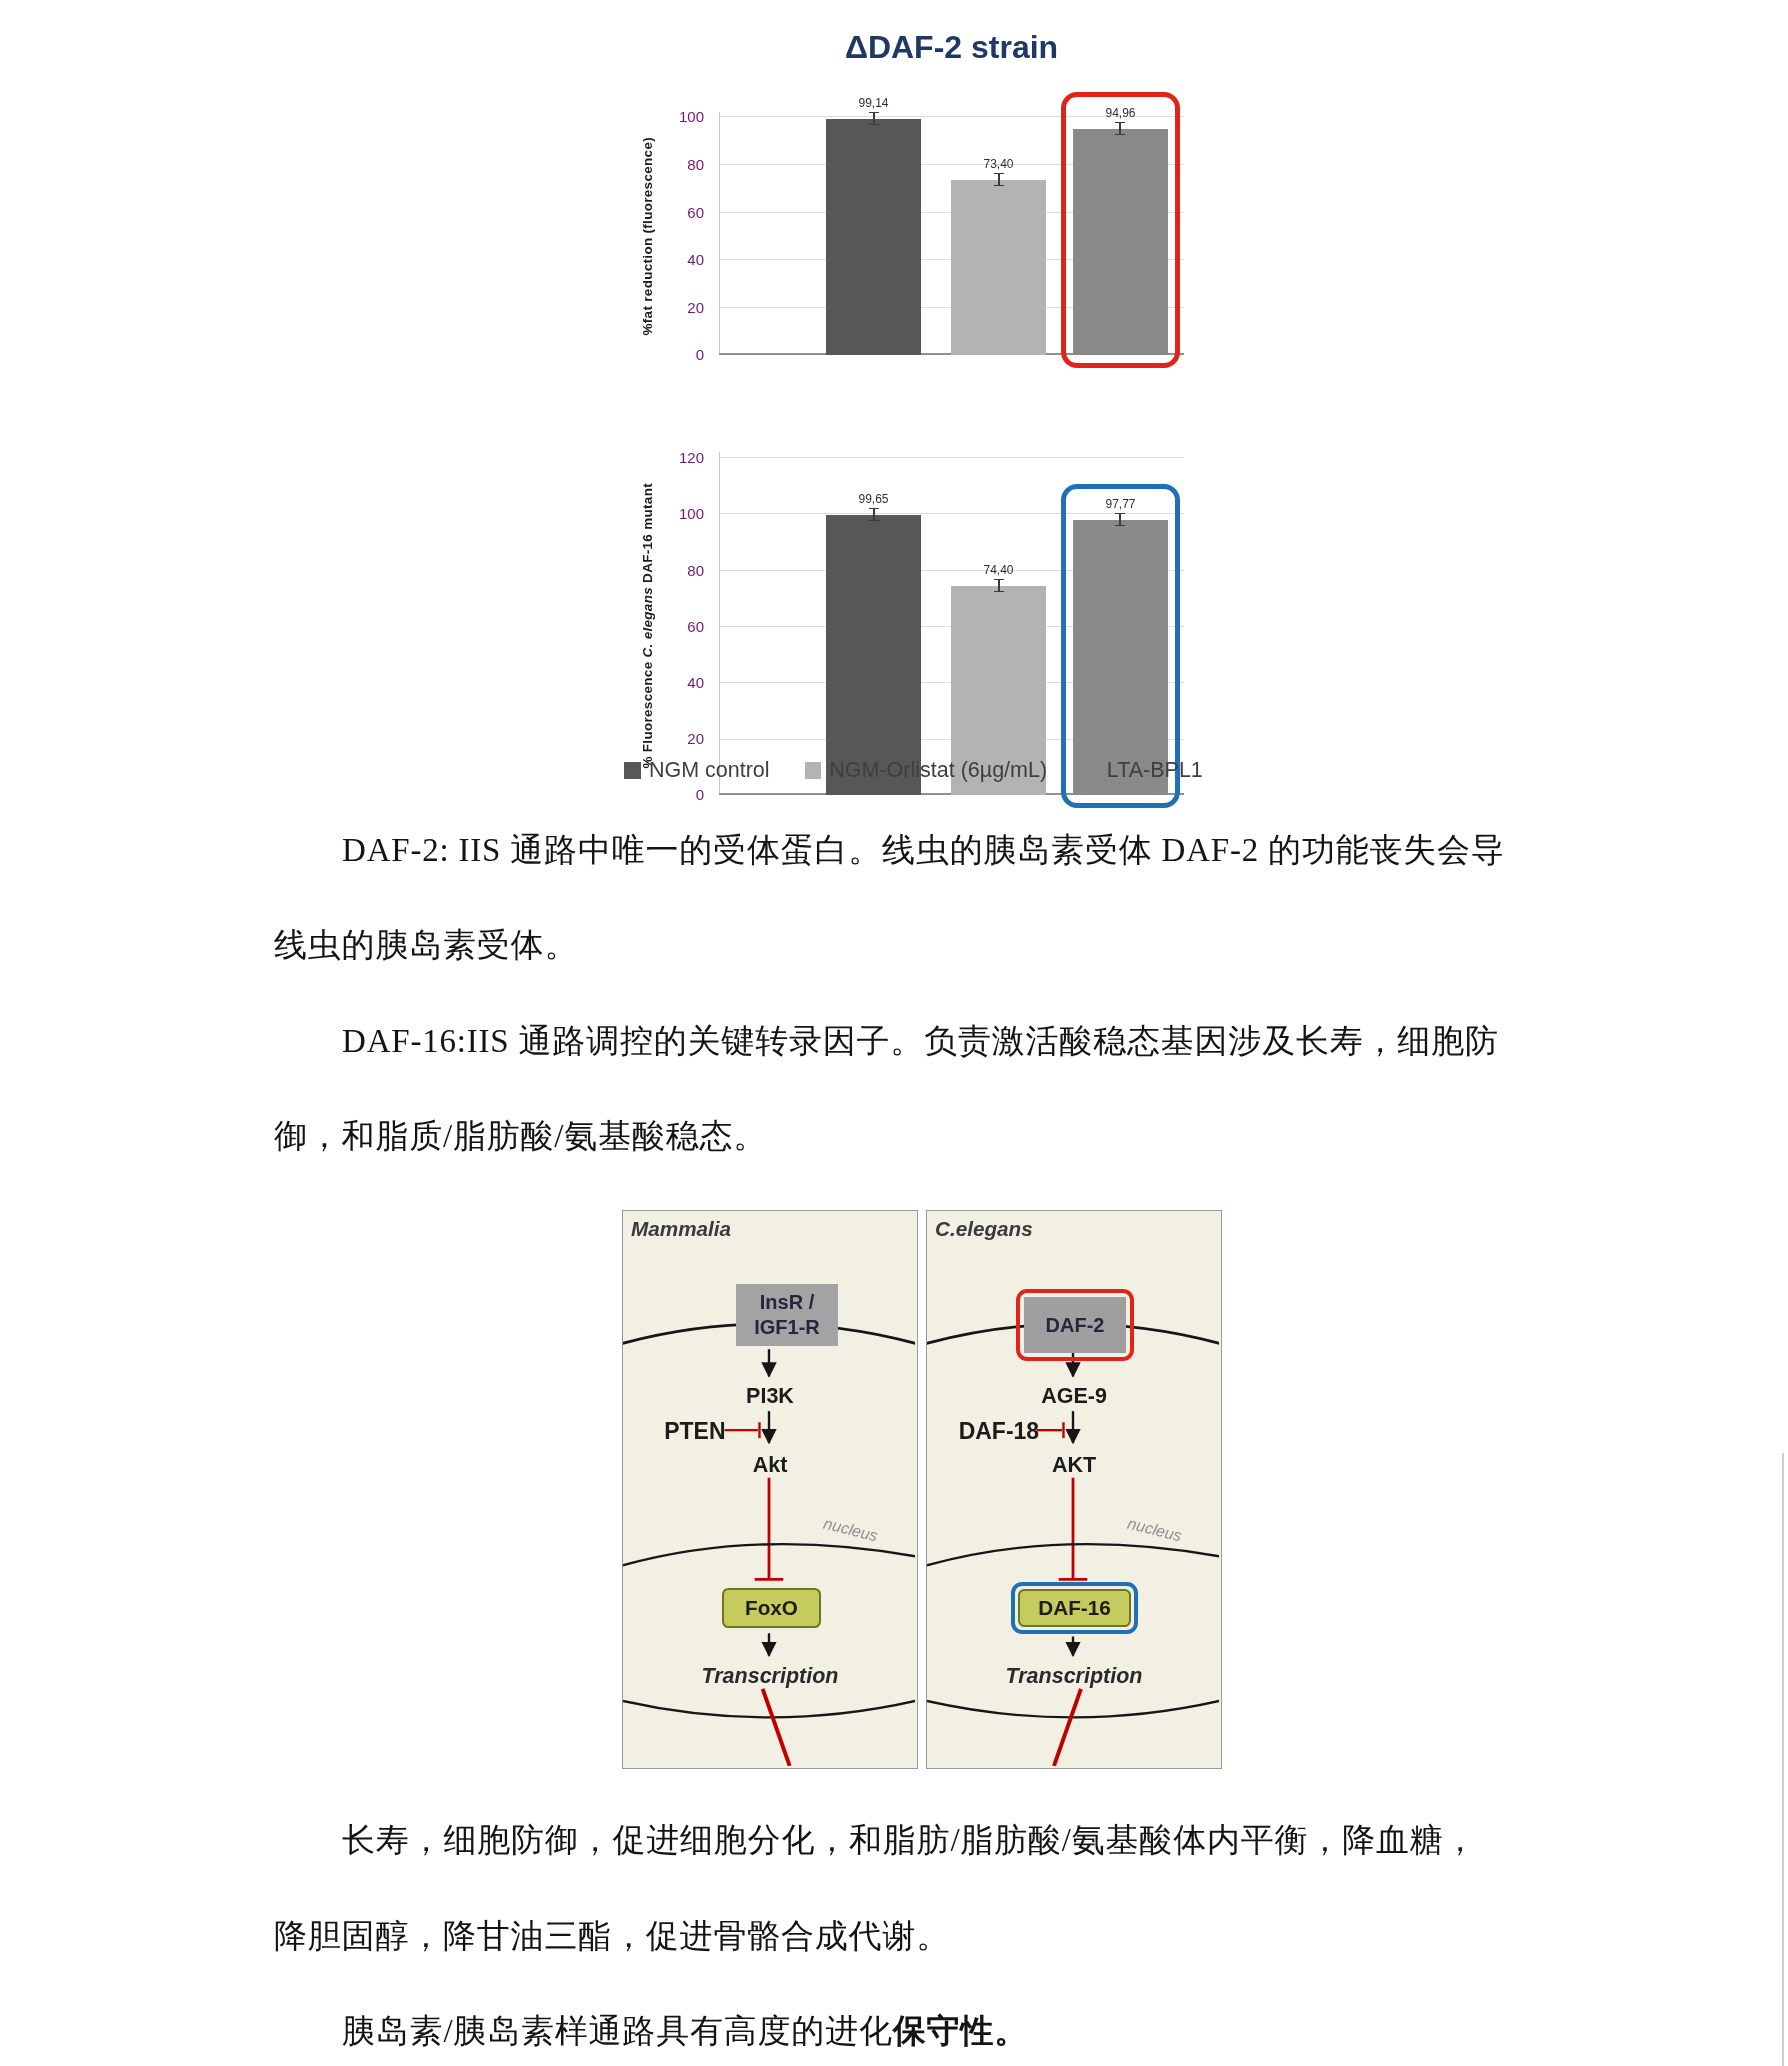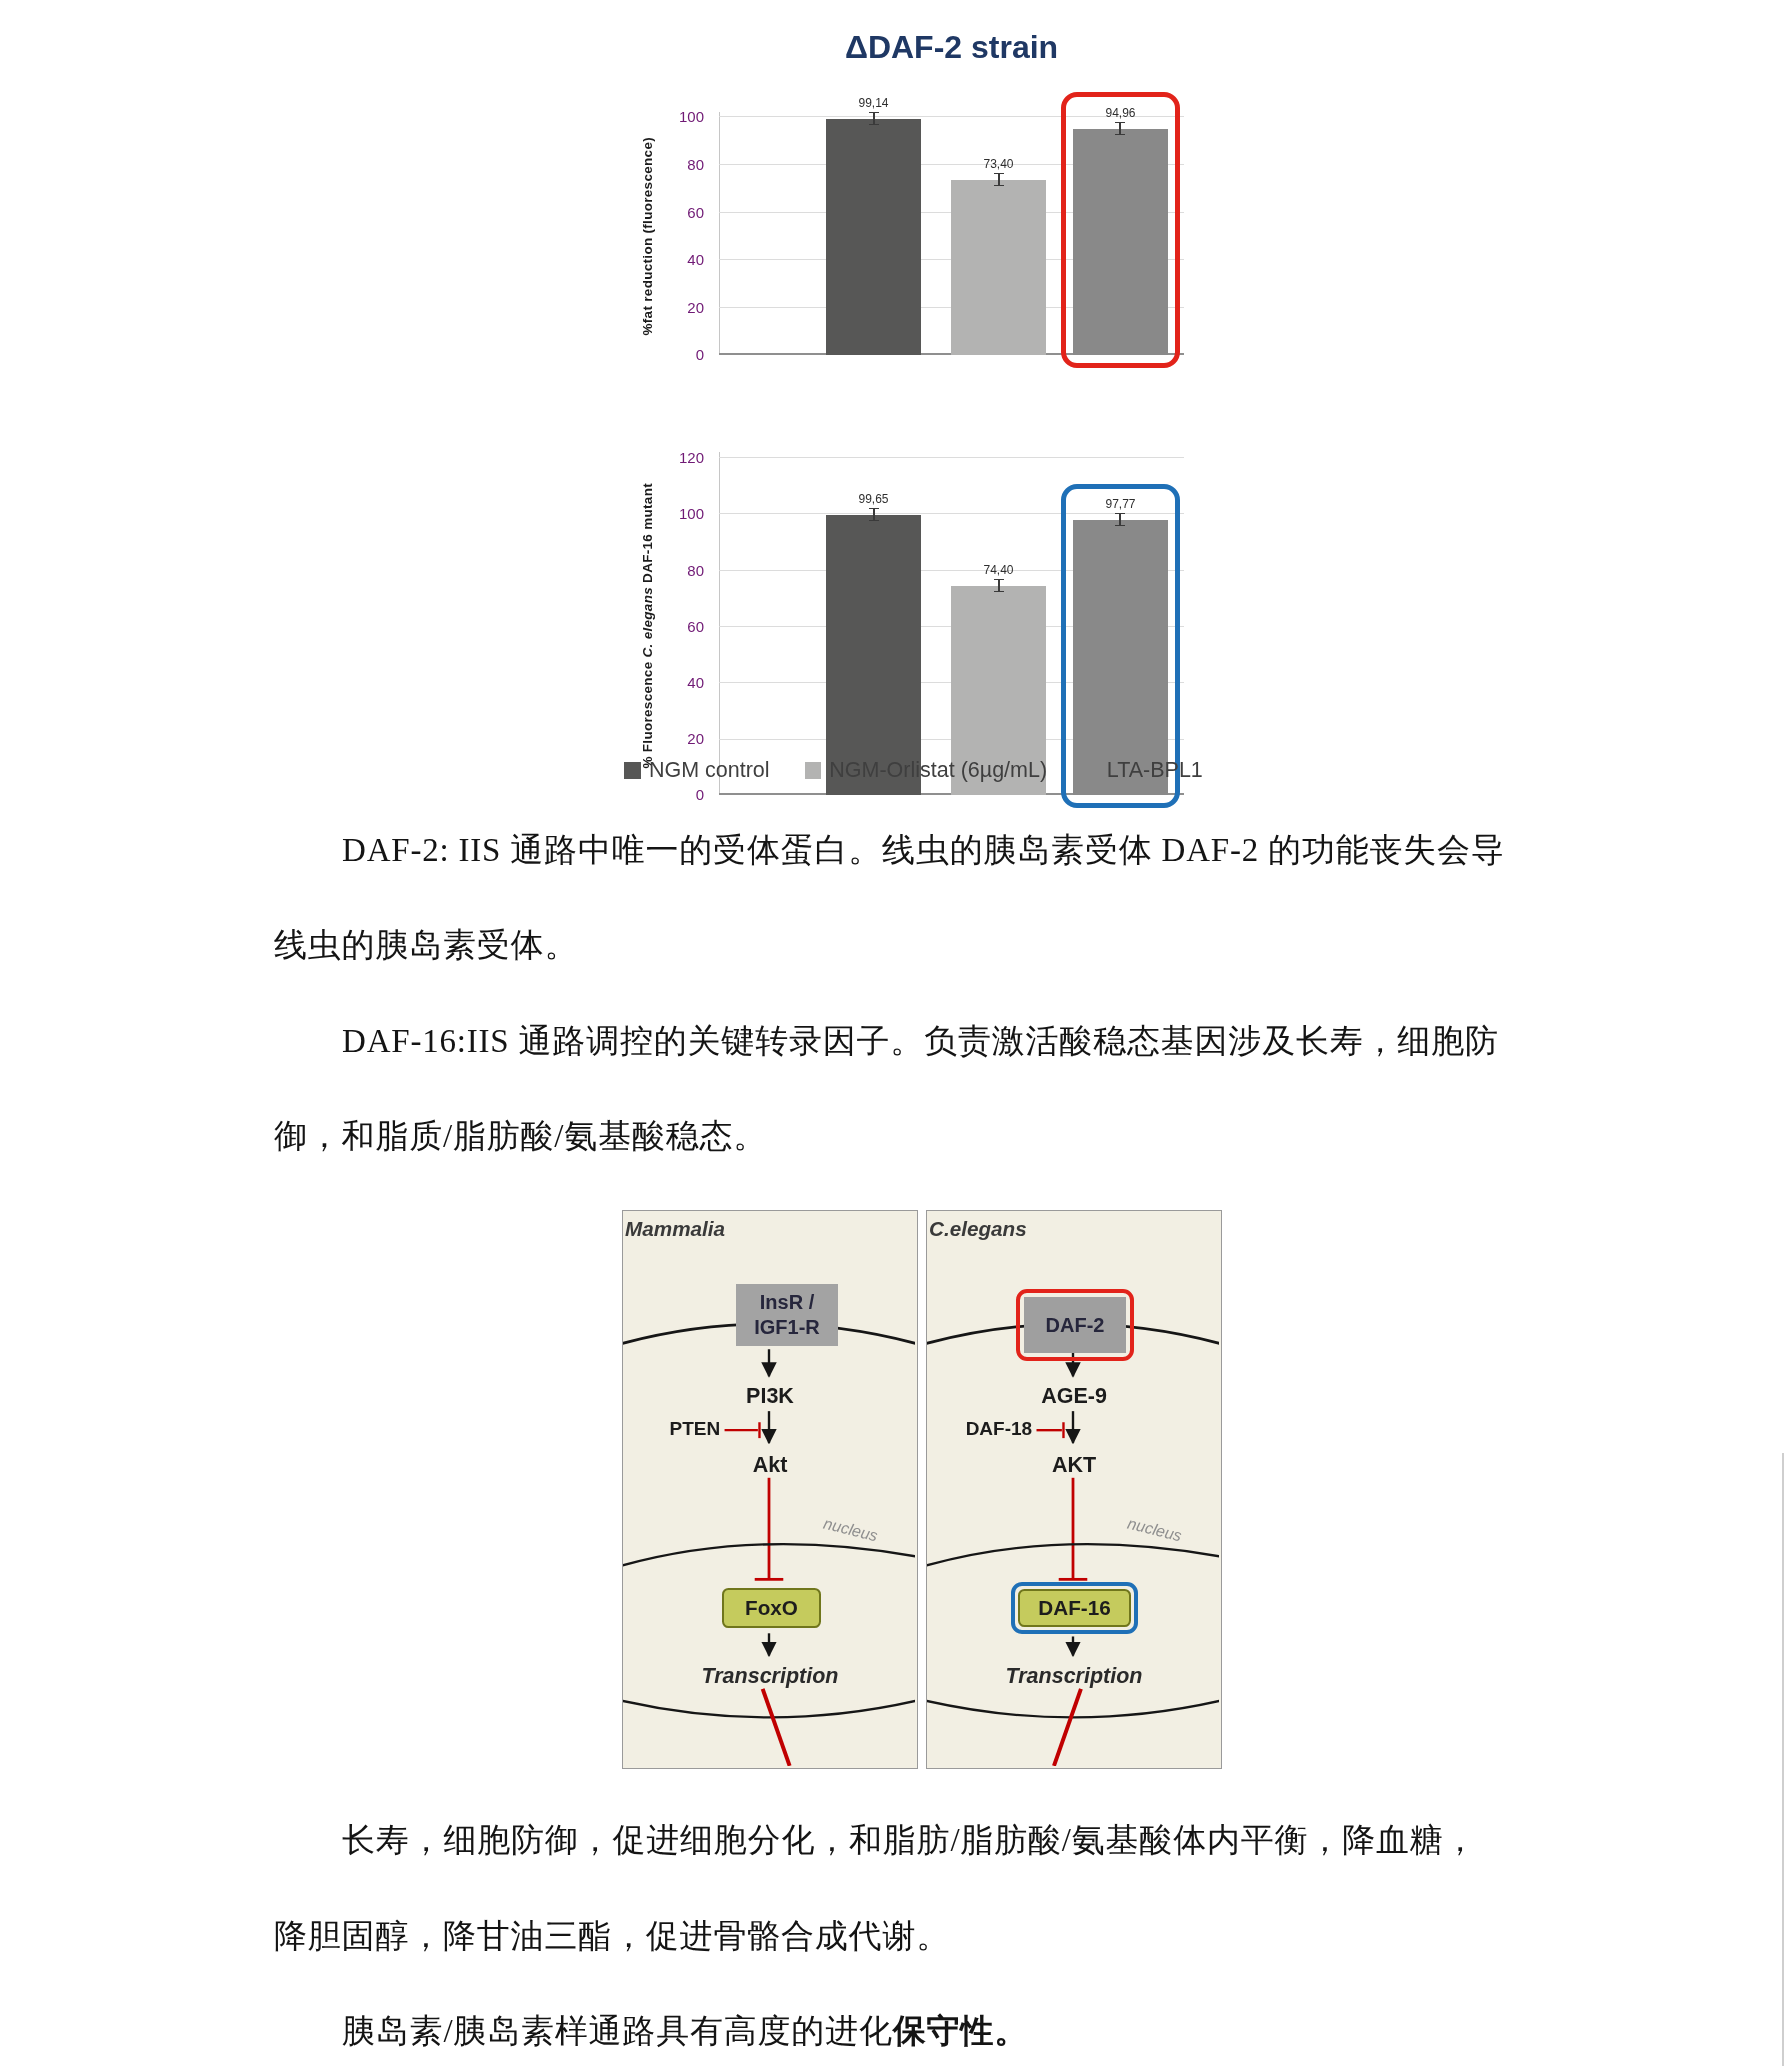--- a/index.html
+++ b/index.html
@@ -54,21 +54,21 @@
   }
   .cjk b{font-weight:bold;}
 
   
   .diagram{position:absolute;display:flex;gap:8px;}
   .panel{
     position:relative;width:296px;height:559px;box-sizing:border-box;
     background:#f2efe3;border:1.6px solid #9a9a9a;overflow:hidden;
   }
   .panel svg{position:absolute;left:0;top:0;}
-  .panel-title{position:absolute;left:2px;top:6.4px;font-weight:bold;font-style:italic;font-size:20.7px;color:#3a3a3a;}
+  .panel-title{position:absolute;left:8px;top:6.4px;font-weight:bold;font-style:italic;font-size:20.7px;color:#3a3a3a;}
   .mem{fill:none;stroke:#161616;stroke-width:3.5;}
   .mem2{fill:none;stroke:#161616;stroke-width:3;}
   .karrow{stroke:#161616;stroke-width:3;}
   .redline{stroke:#c00000;stroke-width:3;}
   .redthick{stroke:#c00000;stroke-width:3.5;}
   .redbottom{stroke:#c00000;stroke-width:5;}
   .receptor-box{
     position:absolute;left:113px;top:73px;width:102px;height:62px;background:#a3a3a3;
     display:flex;flex-direction:column;align-items:center;justify-content:center;
     font-weight:bold;font-size:20px;line-height:25.4px;color:#26263c;
@@ -76,21 +76,21 @@
   .receptor-hl{
     position:absolute;left:89px;top:78px;width:118px;height:72px;box-sizing:border-box;
     border:4.8px solid #e2231a;border-radius:11px;padding:4px;display:flex;
   }
   .gray-fill{
     flex:1;background:#9f9f9f;display:flex;align-items:center;justify-content:center;
     font-weight:bold;font-size:20px;color:#26263c;
   }
   .k1,.k2{position:absolute;left:0;width:100%;text-align:center;font-weight:bold;font-size:21.5px;color:#1c1c1c;}
   .k1{top:173px;} .k2{top:242px;}
-  .inhibitor{position:absolute;left:6.4px;top:207px;width:131px;text-align:center;font-weight:bold;font-size:19px;color:#1c1c1c;}
+  .inhibitor{position:absolute;left:6.4px;top:207px;width:131px;text-align:center;font-weight:bold;font-size:23px;color:#1c1c1c;}
   .nucleus-label{
     position:absolute;left:200px;top:310px;transform:rotate(14deg);
     font-style:italic;font-size:16px;color:#8f8f8f;
   }
   .tf-box{
     position:absolute;left:99px;top:377px;width:99px;height:40px;box-sizing:border-box;
     background:#c5cb5d;border:2.4px solid #70761c;border-radius:6.4px;
     display:flex;align-items:center;justify-content:center;font-weight:bold;font-size:20.7px;color:#1d1d1d;
   }
   .tf-hl{

